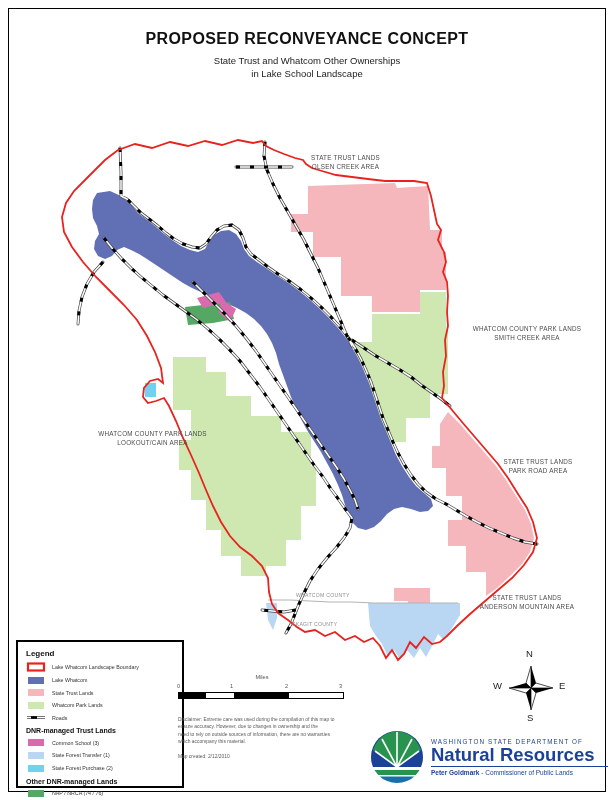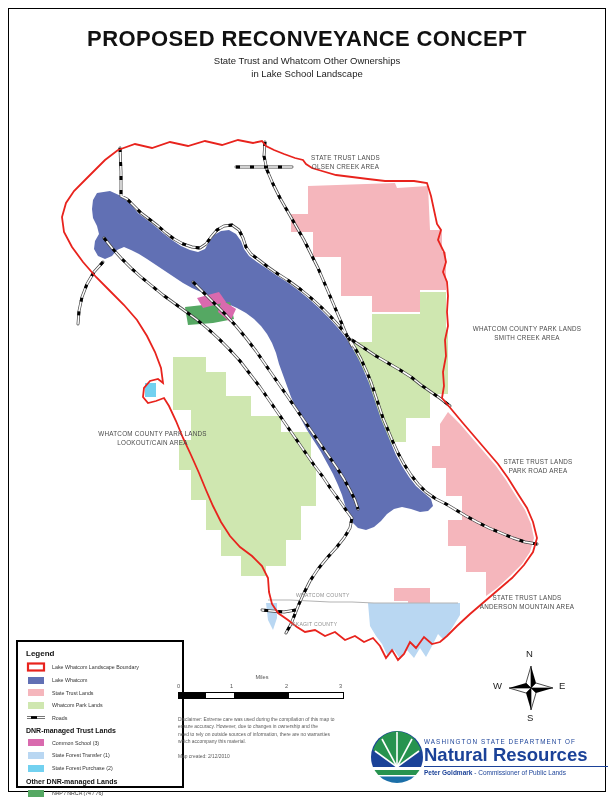--- a/index.html
+++ b/index.html
@@ -7,21 +7,21 @@
     width:614px;height:800px;position:relative;background:#fff;
     font-family:"Liberation Sans",sans-serif;overflow:hidden;
   }
   .page-frame{
     position:absolute;left:8px;top:8px;right:8px;bottom:8px;
     border:1.6px solid #000;pointer-events:none;
   }
   .title-block{
     position:absolute;left:0;top:28px;width:614px;text-align:center;color:#111;
   }
-  .title-line{font-size:22px;font-weight:bold;line-height:21px;letter-spacing:.4px;}
+  .title-line{font-size:16px;font-weight:bold;line-height:21px;letter-spacing:.4px;}
   .subtitle-line{font-size:9.5px;line-height:13px;color:#222;}
   .subtitle-block{margin-top:5px;}
   .map-svg{position:absolute;left:0;top:0;}
   .road-casing use{stroke:#454545;stroke-width:2.9;fill:none;stroke-linecap:round;stroke-linejoin:round;}
   .road-fill use{stroke:#fff;stroke-width:1.5;fill:none;stroke-linecap:round;stroke-linejoin:round;}
   .road-dash use{stroke:#000;stroke-width:2.9;fill:none;stroke-dasharray:4 10;stroke-linecap:butt;}
   .maplabel{
     position:absolute;font-size:6.3px;color:#4a4a4a;text-align:center;
     line-height:1.4;letter-spacing:.25px;
   }
@@ -45,21 +45,21 @@
   .scalebar .seg{height:100%;}
   .notes{position:absolute;left:178px;top:716px;width:220px;font-size:4.9px;color:#5a5a5a;line-height:1.5;}
   .map-created{position:absolute;left:178px;top:754px;font-size:4.9px;color:#5a5a5a;}
   .compass{position:absolute;left:493px;top:650px;width:76px;height:76px;}
   .compass .dir{position:absolute;font-size:9.5px;color:#222;}
   .compass .n{left:33px;top:-2px;}
   .compass .s{left:34px;top:62px;}
   .compass .w{left:0px;top:30px;}
   .compass .e{left:66px;top:30px;}
   .compass svg{position:absolute;left:12px;top:12px;}
-  .logo-block{position:absolute;left:370px;top:727px;width:238px;height:60px;display:flex;align-items:center;}
+  .logo-block{position:absolute;left:370px;top:727px;width:238px;height:60px;display:flex;align-items:center;gap:7px;}
   .logo-text{flex:1;}
   .logo-dept{font-size:6.3px;letter-spacing:1.1px;color:#1b4298;white-space:nowrap;}
   .logo-agency{font-size:18.5px;font-weight:bold;color:#1b4298;line-height:20px;white-space:nowrap;}
   .logo-rule{border-top:1.6px solid #1b4298;margin:1px 0 2px 0;}
   .logo-comm{font-size:6.5px;color:#1b4298;white-space:nowrap;}
   .logo-comm .nm{font-weight:bold;}
 </style>
 </head>
 <body>
 

